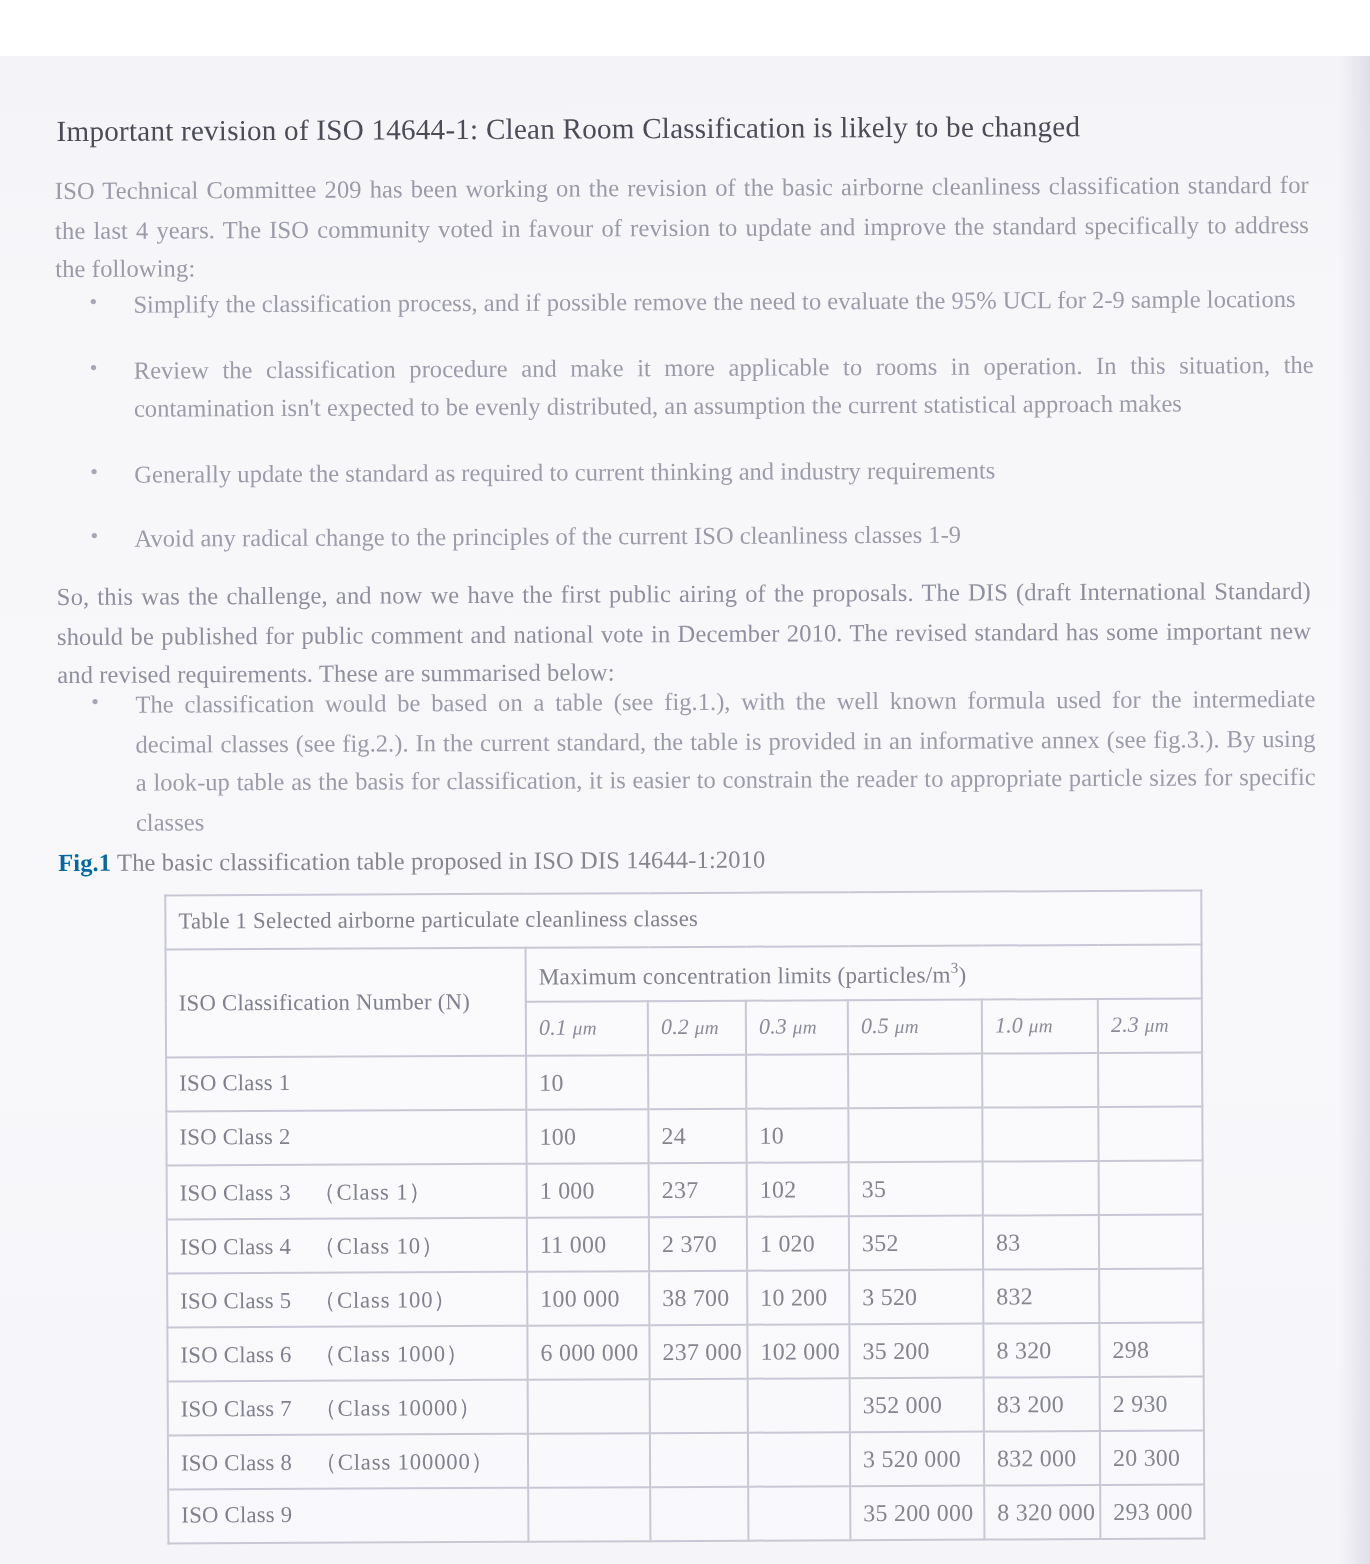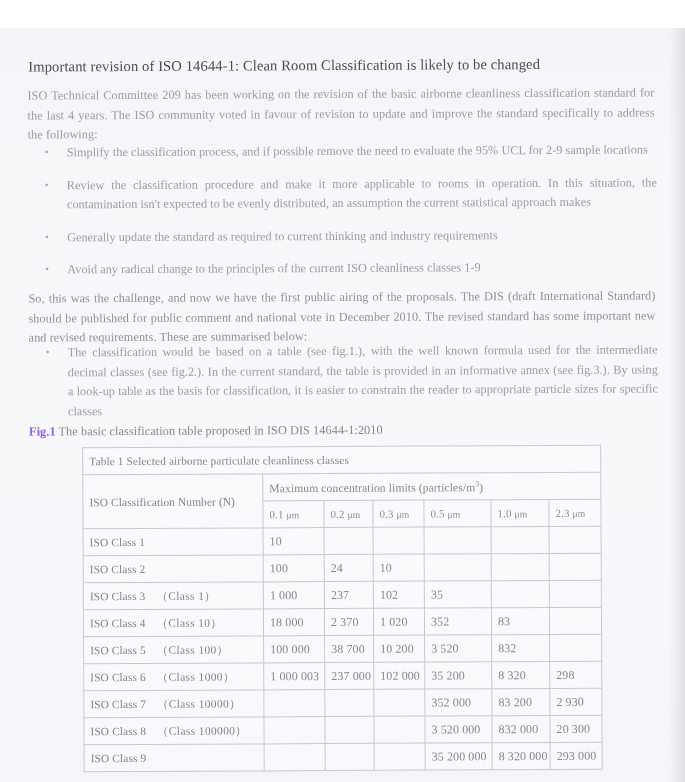--- a/index.html
+++ b/index.html
@@ -100,21 +100,21 @@
 
   .fig-caption {
     position: absolute;
     left: 29px;
     top: 395px;
     font-size: 12.3px;
     color: #86868f;
     letter-spacing: 0.05px;
   }
   .fig-caption b {
-    color: #8b5cf6;
+    color: #0369a1;
     font-weight: bold;
   }
 
   
   #table-wrap {
     position: absolute;
     left: 82px;
     top: 418px;
     width: 516px;
   }
@@ -149,20 +149,21 @@
   td.maxconc {
     font-size: 11.6px;
     color: #83838f;
     height: 26px;
     padding-left: 7px;
   }
   td.hdr-size {
     font-size: 11px;
     color: #8b8b99;
     height: 24px;
+    font-style: italic;
   }
   td.num {
     font-size: 12px;
     color: #85858f;
   }
   .sup { font-size: 7.5px; vertical-align: super; }
   .um { font-size: 9.6px; letter-spacing: 0.2px; }
   .paren { letter-spacing: 0.4px; }
   .nbsp-gap { display: inline-block; width: 11px; }
 </style>
@@ -243,39 +244,39 @@
             <td class="class-col"><span>ISO Class 3</span><span class="nbsp-gap"></span><span class="paren">（Class 1）</span></td>
             <td class="num">1 000</td>
             <td class="num">237</td>
             <td class="num">102</td>
             <td class="num">35</td>
             <td class="num"></td>
             <td class="num"></td>
           </tr>
           <tr>
             <td class="class-col"><span>ISO Class 4</span><span class="nbsp-gap"></span><span class="paren">（Class 10）</span></td>
-            <td class="num">18 000</td>
+            <td class="num">11 000</td>
             <td class="num">2 370</td>
             <td class="num">1 020</td>
             <td class="num">352</td>
             <td class="num">83</td>
             <td class="num"></td>
           </tr>
           <tr>
             <td class="class-col"><span>ISO Class 5</span><span class="nbsp-gap"></span><span class="paren">（Class 100）</span></td>
             <td class="num">100 000</td>
             <td class="num">38 700</td>
             <td class="num">10 200</td>
             <td class="num">3 520</td>
             <td class="num">832</td>
             <td class="num"></td>
           </tr>
           <tr>
             <td class="class-col"><span>ISO Class 6</span><span class="nbsp-gap"></span><span class="paren">（Class 1000）</span></td>
-            <td class="num">1 000 003</td>
+            <td class="num">6 000 000</td>
             <td class="num">237 000</td>
             <td class="num">102 000</td>
             <td class="num">35 200</td>
             <td class="num">8 320</td>
             <td class="num">298</td>
           </tr>
           <tr>
             <td class="class-col"><span>ISO Class 7</span><span class="nbsp-gap"></span><span class="paren">（Class 10000）</span></td>
             <td class="num"></td>
             <td class="num"></td>

